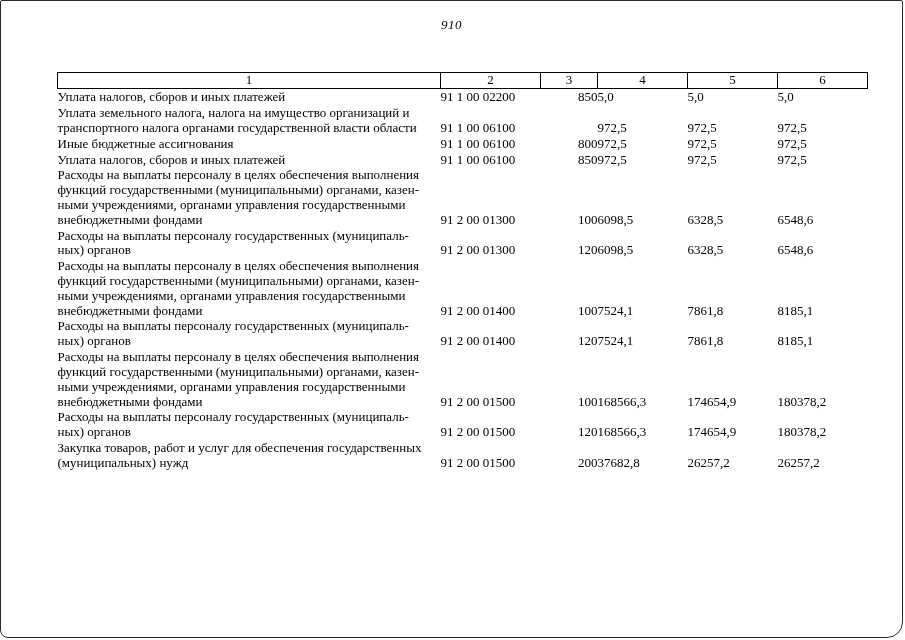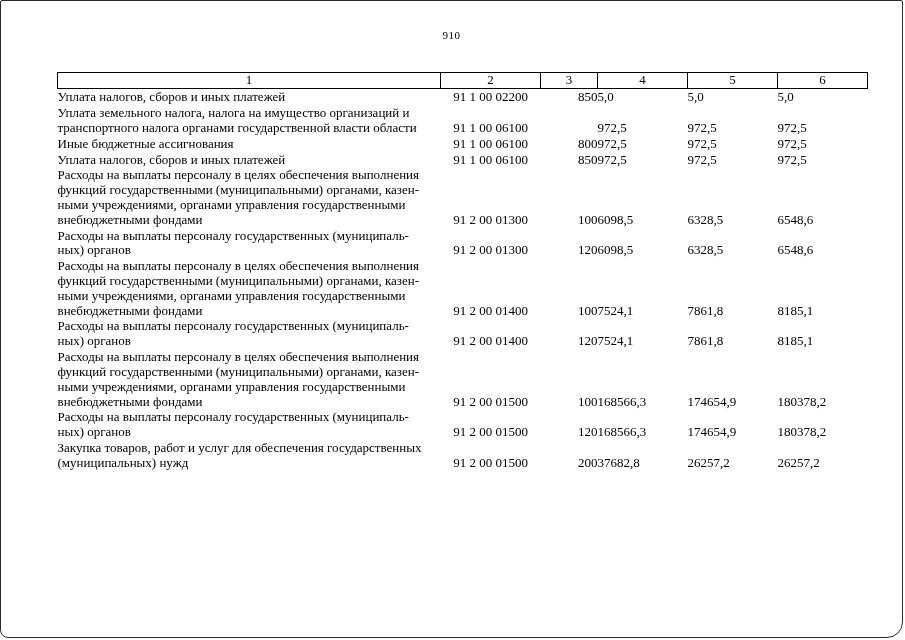--- a/index.html
+++ b/index.html
@@ -14,26 +14,27 @@
     width: 903px;
     height: 638px;
     box-sizing: border-box;
     border: 1px solid #2b2b2b;
     border-radius: 2px 2px 16px 8px;
     background: #fff;
     overflow: hidden;
   }
   .page-number {
     position: absolute;
-    top: 28px;
+    top: 16px;
     left: 0;
     width: 100%;
     text-align: center;
-    font-size: 11px;
+    font-size: 13px;
     letter-spacing: 0.5px;
+    font-style: italic;
   }
   table.budget {
     position: absolute;
     top: 71px;
     left: 56px;
     width: 810px;
     border-collapse: collapse;
     table-layout: fixed;
     font-size: 13px;
   }
@@ -51,21 +52,20 @@
     line-height: 1.14;
   }
   td.name {
     white-space: pre-line;
     text-align: left;
     padding-left: 8px;
     padding-right: 4px;
     margin-top: 18px;
   }
   td.code {
-    text-align: center;
     white-space: nowrap;
   }
   td.vr {
     text-align: right;
     white-space: nowrap;
   }
   td.num {
     text-align: left;
     padding-right: 10px;
     white-space: nowrap;

